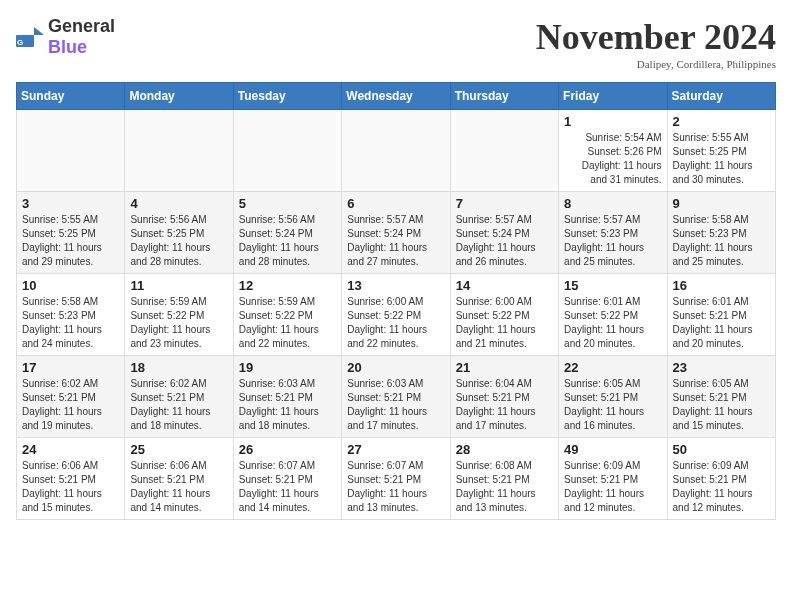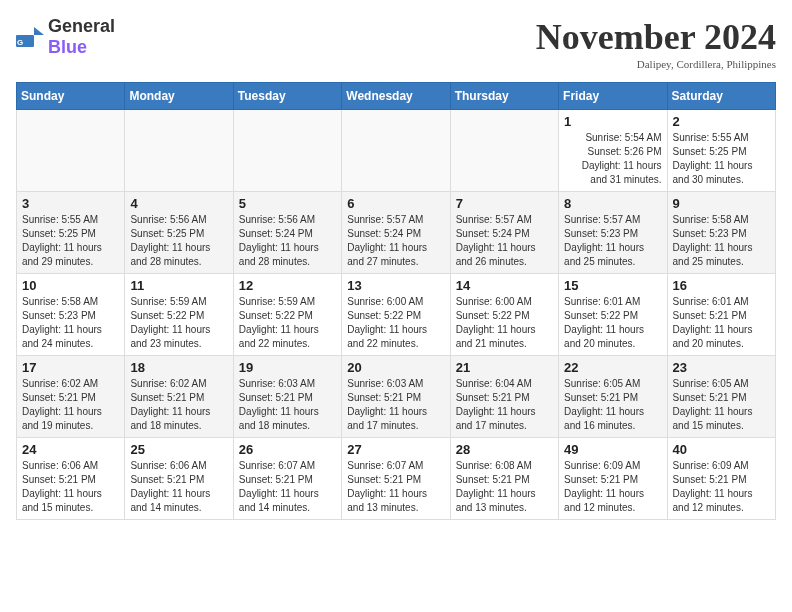--- a/index.html
+++ b/index.html
@@ -325,21 +325,21 @@
 and 13 minutes.</div>
         </td>
         <td>
           <span class="day-number">49</span>
           <div class="day-info" style="white-space: pre-line;">Sunrise: 6:09 AM
 Sunset: 5:21 PM
 Daylight: 11 hours
 and 12 minutes.</div>
         </td>
         <td>
-          <span class="day-number">40</span>
+          <span class="day-number">50</span>
           <div class="day-info" style="white-space: pre-line;">Sunrise: 6:09 AM
 Sunset: 5:21 PM
 Daylight: 11 hours
 and 12 minutes.</div>
         </td>
       </tr>
     </tbody>
 </table>
 
 </body></html>

